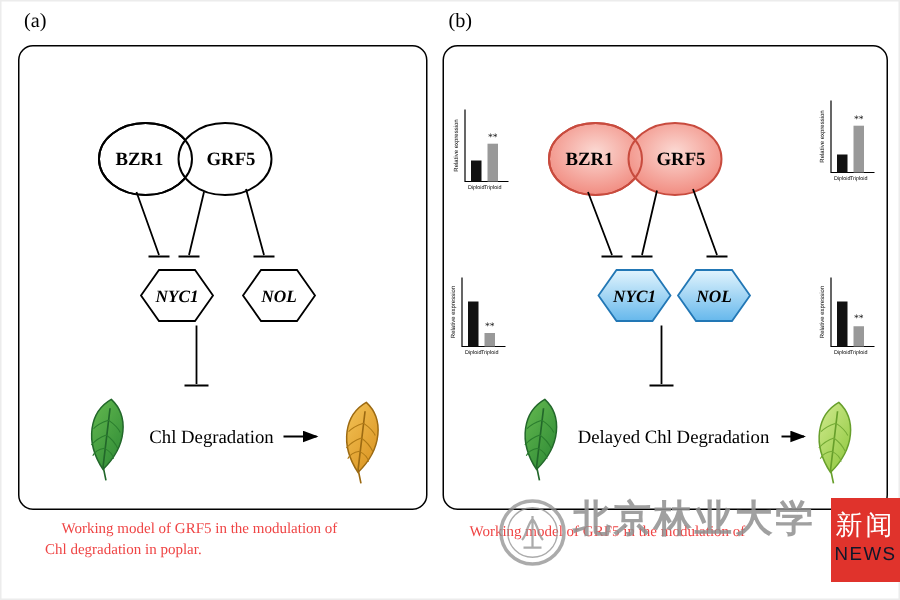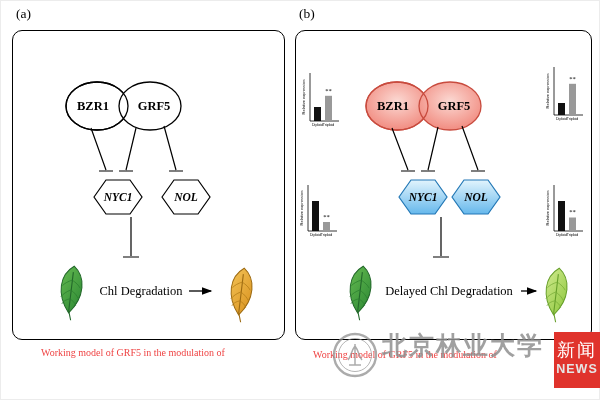--- a/index.html
+++ b/index.html
@@ -15,21 +15,21 @@
   .tf-label{font-size:12.5px;font-weight:bold}
   .gene-label{font-size:11.5px;font-style:italic;font-weight:600}
   .process-label{font-size:12.5px}
   .mc-t{font-family:"Liberation Sans",sans-serif}
   .watermark{position:absolute;left:330px;top:326px;width:272px;height:68px;z-index:5;pointer-events:none}
   .wm-logo{position:absolute;left:2px;top:6px;opacity:.75}
   .wm-cn{position:absolute;left:52px;top:3px;font-size:25px;letter-spacing:2px;color:#909090;opacity:.85;font-weight:bold;white-space:nowrap}
   .wm-en{position:absolute;left:56px;top:38px;font-size:7.6px;letter-spacing:1.6px;color:#909090;opacity:.9;font-family:"Liberation Sans",sans-serif;white-space:nowrap}
   .wm-news{position:absolute;left:224px;top:6px;width:46px;height:56px;background:#e0332c;color:#fff;text-align:center}
   .wm-news-cn{font-size:18px;margin-top:6px;letter-spacing:2px;color:#fff}
-  .wm-news-en{font-size:12.5px;font-weight:bold;letter-spacing:1px;color:#e5e5e5;font-family:"Liberation Sans",sans-serif}
+  .wm-news-en{font-size:12.5px;font-weight:normal;letter-spacing:1px;color:#0f172a;font-family:"Liberation Sans",sans-serif}
 </style>
 </head>
 <body>
 
 <div class="canvas">
 
   <div class="panel-label" style="left:16px;top:6px">(a)</div>
   <div class="panel-label" style="left:299px;top:6px">(b)</div>
 
   <div class="panel" style="left:12px;top:30px;width:273px;height:310px">
@@ -187,20 +187,21 @@
       <g transform="translate(260,260) rotate(8)">
         <path d="M0,-23 C13,-14 15,6 1,24 C-14,7 -13,-13 0,-23 Z" fill="url(#gLightB)" stroke="#679f2b" stroke-width="1"></path>
         <path d="M0,-17 L0.8,22 L4,31" fill="none" stroke="#679f2b" stroke-width="1.1"></path>
         <path d="M0,-9 C4,-7 7,-5 9,-2 M0,1 C4,3 7,6 9,9 M0,10 C3,11 6,13 7,16 M0,-9 C-4,-7 -7,-5 -9,-2 M0,1 C-4,3 -7,6 -9,9 M0,10 C-3,11 -6,13 -7,16" fill="none" stroke="#74ab35" stroke-width="0.7"></path>
       </g>
     </svg>
   </div>
 
   <div class="caption" style="left:30px;top:346px;width:250px">
     <span class="cap-indent">Working model of GRF5 in the modulation of</span><br>
+    <span>Chl degradation in poplar.</span>
   </div>
   <div class="caption" style="left:302px;top:348px;width:288px">
     <span class="cap-indent">Working model of GRF5 in the modulation of</span><br>
   </div>
 
   <div class="watermark">
     <svg class="wm-logo" width="46" height="46" viewBox="0 0 46 46">
       <circle cx="23" cy="23" r="21" fill="none" stroke="#909090" stroke-width="2.4"></circle>
       <circle cx="23" cy="23" r="16.5" fill="none" stroke="#909090" stroke-width="0.9"></circle>
       <path d="M23,12 L23,33 M23,14 C19,19 19,25 16,28 M23,14 C27,19 27,25 30,28 M17,33 L29,33" stroke="#909090" fill="none" stroke-width="1.5"></path>

